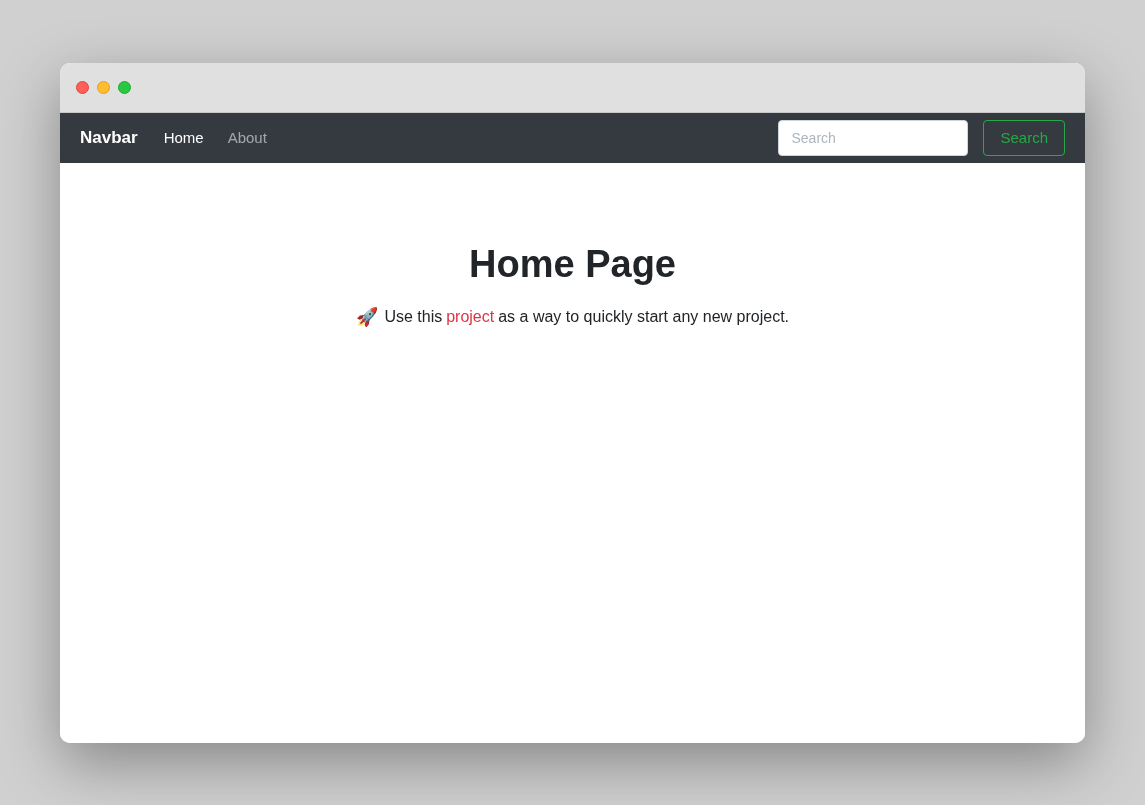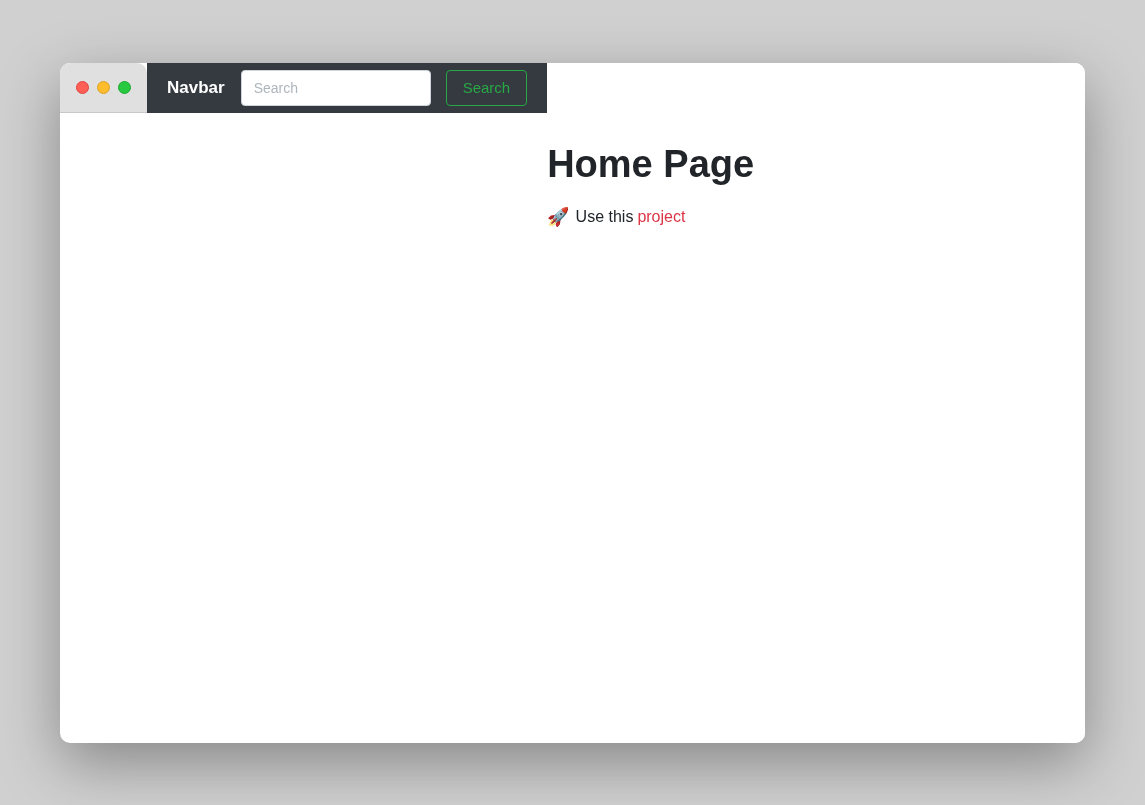--- a/index.html
+++ b/index.html
@@ -18,21 +18,21 @@
     }
 
     .window {
       width: 1025px;
       height: 680px;
       background: #ffffff;
       border-radius: 10px;
       box-shadow: 0 20px 60px rgba(0,0,0,0.35);
       overflow: hidden;
       display: flex;
-      flex-direction: row;
+      flex-direction: column;
     }
 
     .titlebar {
       background: #e0e0e0;
       height: 50px;
       display: flex;
       align-items: center;
       padding: 0 16px;
       flex-shrink: 0;
       border-bottom: 1px solid #c8c8c8;
@@ -138,20 +138,21 @@
       font-size: 15px;
       cursor: pointer;
       font-weight: 400;
     }
 
     .main-content {
       flex: 1;
       background: #ffffff;
       display: flex;
       flex-direction: column;
+      align-items: center;
       padding-top: 80px;
     }
 
     .page-title {
       font-size: 38px;
       font-weight: bold;
       color: #212529;
       margin-bottom: 20px;
     }
 
@@ -181,27 +182,32 @@
   <div class="titlebar">
     <div class="traffic-lights">
       <div class="traffic-light close"></div>
       <div class="traffic-light minimize"></div>
       <div class="traffic-light maximize"></div>
     </div>
   </div>
 
   <nav class="navbar">
     <span class="navbar-brand">Navbar</span>
+    <div class="navbar-nav">
+      <a class="nav-link active">Home</a>
+      <a class="nav-link muted">About</a>
+    </div>
     <div class="navbar-search">
       <input class="search-input" type="text" placeholder="Search" style="">
       <button class="search-button">Search</button>
     </div>
   </nav>
 
   <main class="main-content">
     <h1 class="page-title">Home Page</h1>
     <p class="page-description">
       <span class="rocket-icon">🚀</span>
       <span>Use this </span>
       <a class="link-text" href="#">project</a>
+      <span> as a way to quickly start any new project.</span>
     </p>
   </main>
 </div>
 
 </body></html>

